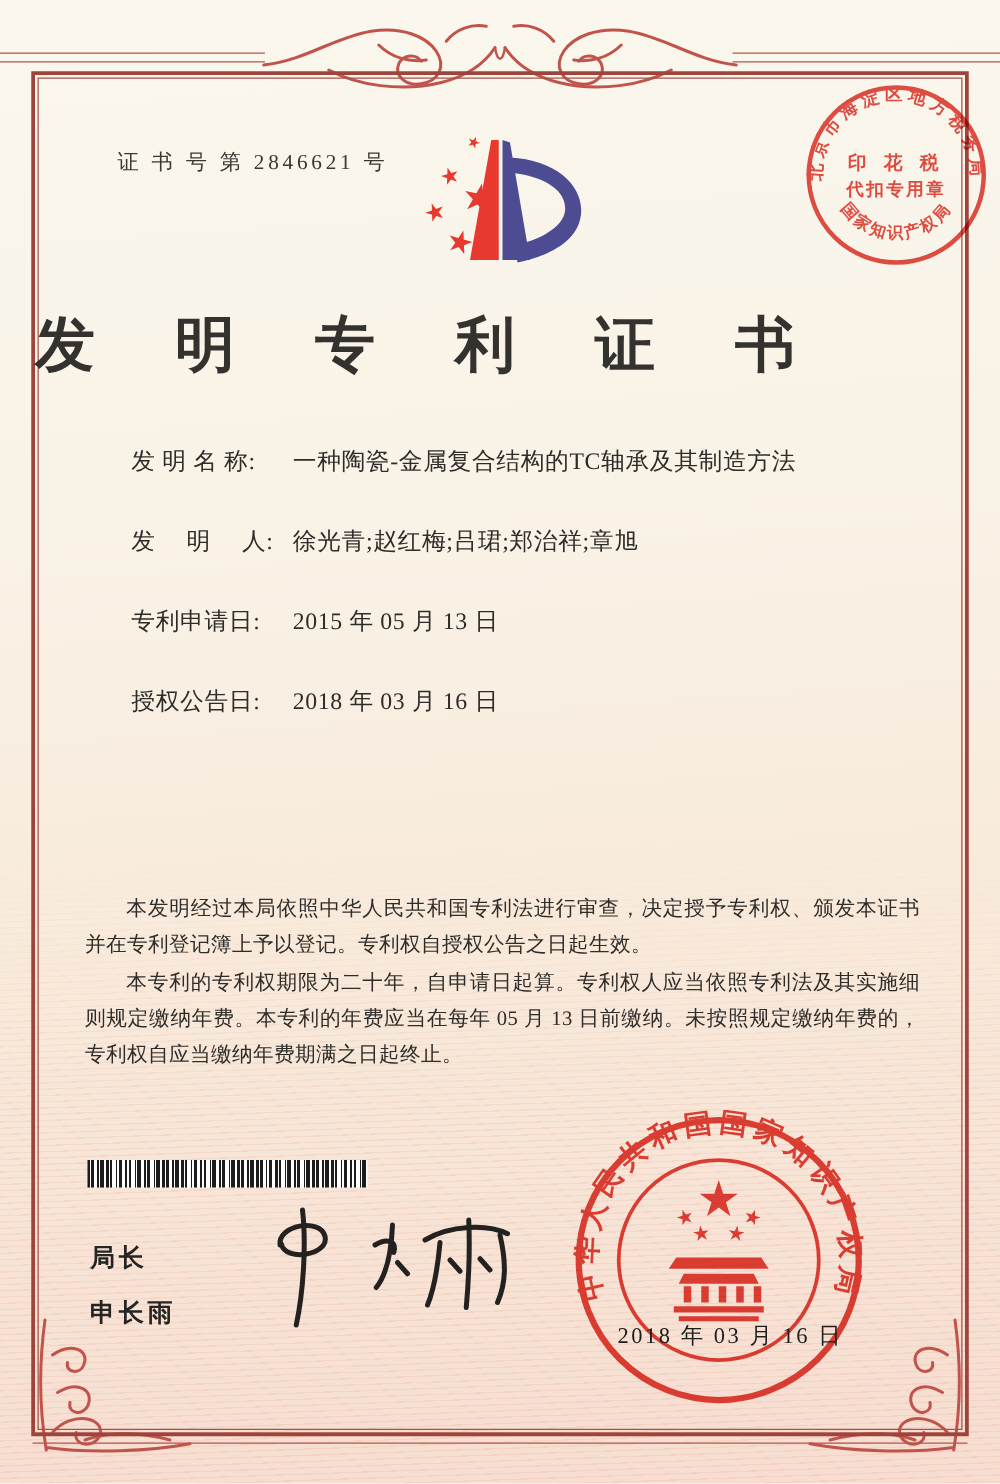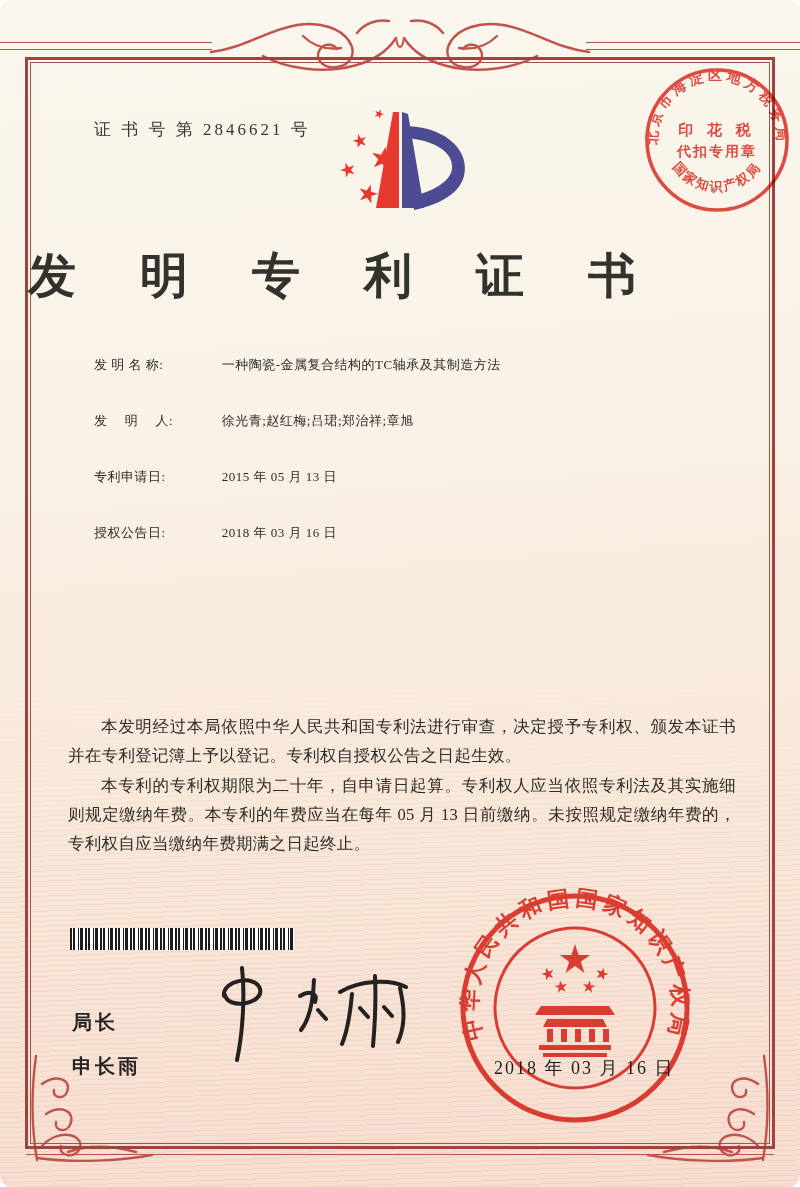--- a/index.html
+++ b/index.html
@@ -1,20 +1,19 @@
 <!DOCTYPE html>
 <html lang="zh"><head>
 <meta charset="utf-8">
 <style>
   html,body{margin:0;padding:0;}
   .page{
     position:relative;width:800px;height:1187px;overflow:hidden;
     font-family:"Liberation Serif","DejaVu Serif",serif;color:#2e2c29;
     background:linear-gradient(176deg,#faf7ee 0%,#f9f2e6 35%,#f8e9da 65%,#f6ddd0 100%);
-    border-radius:12px;
   }
   
   .texture{
     position:absolute;left:0;right:0;bottom:0;height:520px;pointer-events:none;
     background:repeating-linear-gradient(178deg,rgba(219,126,108,.12) 0 1px,rgba(0,0,0,0) 1px 5px);
     -webkit-mask-image:linear-gradient(180deg,transparent 0,#000 45%);
     mask-image:linear-gradient(180deg,transparent 0,#000 45%);
   }
   
   .rule{position:absolute;height:6px;border-top:1.6px solid #b3544c;border-bottom:1.6px solid #b3544c;background:transparent;}
@@ -22,29 +21,29 @@
   .rule.tr{left:586px;top:42px;width:214px;}
   .rule.bottom{left:26px;top:1146px;width:748px;border-top-width:2px;}
   
   .frame{position:absolute;left:25px;top:57px;width:744px;height:1086px;border:3px solid #9e443c;}
   .frame-inner{position:absolute;inset:2px;border:1px solid #a85048;}
   .cert-no{position:absolute;left:94px;top:118px;font-size:17px;letter-spacing:3px;color:#3a3733;}
   .logo{position:absolute;left:322px;top:84px;width:170px;height:142px;}
   .tax-seal{position:absolute;left:641px;top:64px;width:152px;height:152px;opacity:.95;mix-blend-mode:multiply;}
   .title{position:absolute;left:0;top:244px;width:664px;text-align:center;font-size:48px;font-weight:600;
          letter-spacing:26px;padding-left:26px;box-sizing:border-box;color:#34322f;}
-  .fields{position:absolute;left:94px;top:356px;width:640px;font-size:13px;}
+  .fields{position:absolute;left:105px;top:356px;width:640px;font-size:19px;}
   .field-row{margin-bottom:38px;white-space:nowrap;letter-spacing:.5px;}
   .fl{display:inline-block;width:124px;}
   .paras{position:absolute;left:68px;top:712px;width:668px;font-size:16.5px;line-height:1.78;text-align:justify;}
   .paras p{margin:0;text-indent:2em;letter-spacing:.3px;}
   .barcode{position:absolute;left:70px;top:928px;width:224px;height:22px;
     background:repeating-linear-gradient(90deg,#1c1c1c 0 2px,#fdfdfd 2px 3px,#1c1c1c 3px 5px,#fdfdfd 5px 8px,#1c1c1c 8px 9px,#fdfdfd 9px 10px,#1c1c1c 10px 13px,#fdfdfd 13px 15px);}
   .signer{position:absolute;left:72px;top:993px;font-family:"Liberation Sans","DejaVu Sans",sans-serif;
-          font-weight:600;font-size:20px;letter-spacing:3px;color:#262523;margin-top:16px;}
+          font-weight:600;font-size:20px;letter-spacing:3px;color:#262523;}
   .signer div{margin-bottom:17px;}
   .signature{position:absolute;left:192px;top:962px;width:250px;height:112px;}
   .cnipa-seal{position:absolute;left:455px;top:888px;width:240px;height:240px;opacity:.95;mix-blend-mode:multiply;}
   .issue-date{position:absolute;left:494px;top:1056px;font-size:18px;letter-spacing:2px;color:#1f1d1b;z-index:5;}
   .ornament-top{position:absolute;left:205px;top:6px;width:390px;height:82px;}
   .corner{position:absolute;width:128px;height:112px;}
   .corner.bl{left:28px;top:1052px;}
   .corner.br{left:644px;top:1052px;transform:scaleX(-1);}
   svg{display:block;}
 </style>

